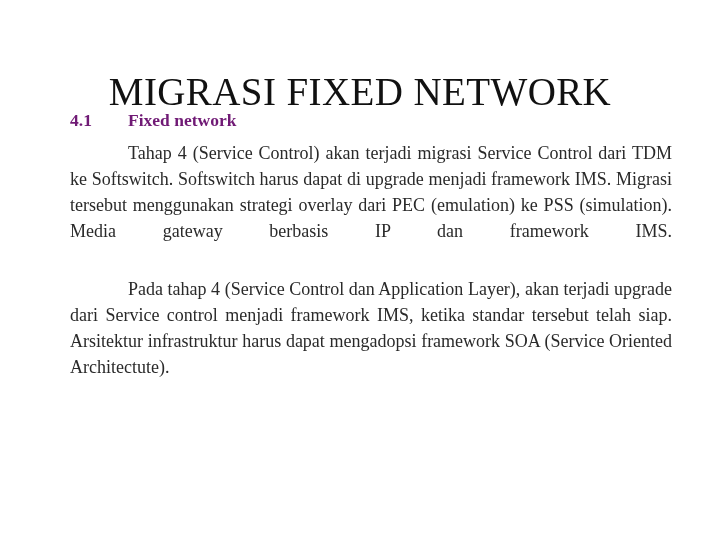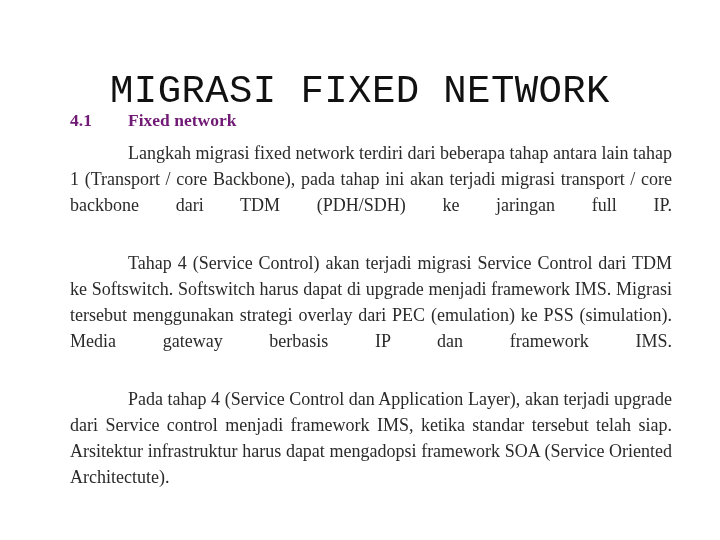--- a/index.html
+++ b/index.html
@@ -24,21 +24,21 @@
     box-sizing: border-box;
   }
 
   
   .slide-title {
     position: absolute;
     left: 0;
     top: 44px;
     width: 720px;
     text-align: center;
-    font-family: Liberation Mono, monospace;
+    font-family: Liberation Serif, serif;
     font-size: 39px;
     font-weight: 400;
     letter-spacing: 0.4px;
     color: #111111;
     line-height: 44px;
     white-space: nowrap;
   }
 
   
   .body-block {
@@ -90,21 +90,20 @@
 <body>
 
 <div class="slide">
 
   <h1 class="slide-title">MIGRASI FIXED NETWORK</h1>
 
   <div class="body-block">
 
     <div class="section-heading"><span class="num">4.1</span><span>Fixed network</span></div>
 
-    <p class="para">Langkah migrasi fixed network terdiri dari beberapa tahap antara lain tahap 1 (Transport / core Backbone), pada tahap ini akan terjadi migrasi transport / core backbone dari TDM (PDH/SDH) ke jaringan full IP.</p>
 
     <p class="para">Tahap 4 (Service Control) akan terjadi migrasi Service Control dari TDM ke Softswitch. Softswitch harus dapat di upgrade menjadi framework IMS. Migrasi tersebut menggunakan strategi overlay dari PEC (emulation) ke PSS (simulation). Media gateway berbasis IP dan framework IMS.</p>
 
 
     <p class="para">Pada tahap 4 (Service Control dan Application Layer), akan terjadi upgrade dari Service control menjadi framework IMS, ketika standar tersebut telah siap. Arsitektur infrastruktur harus dapat mengadopsi framework SOA (Service Oriented Architectute).</p>
 
   </div>
 </div>
 
 </body></html>

